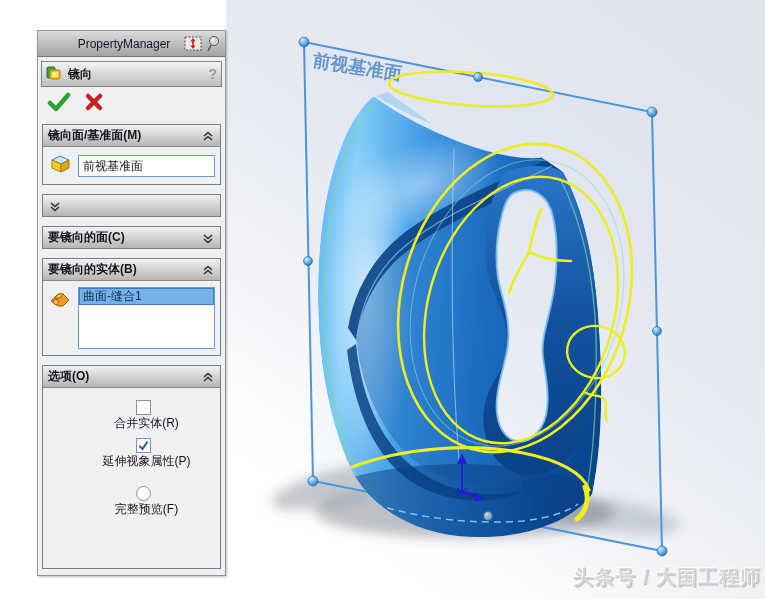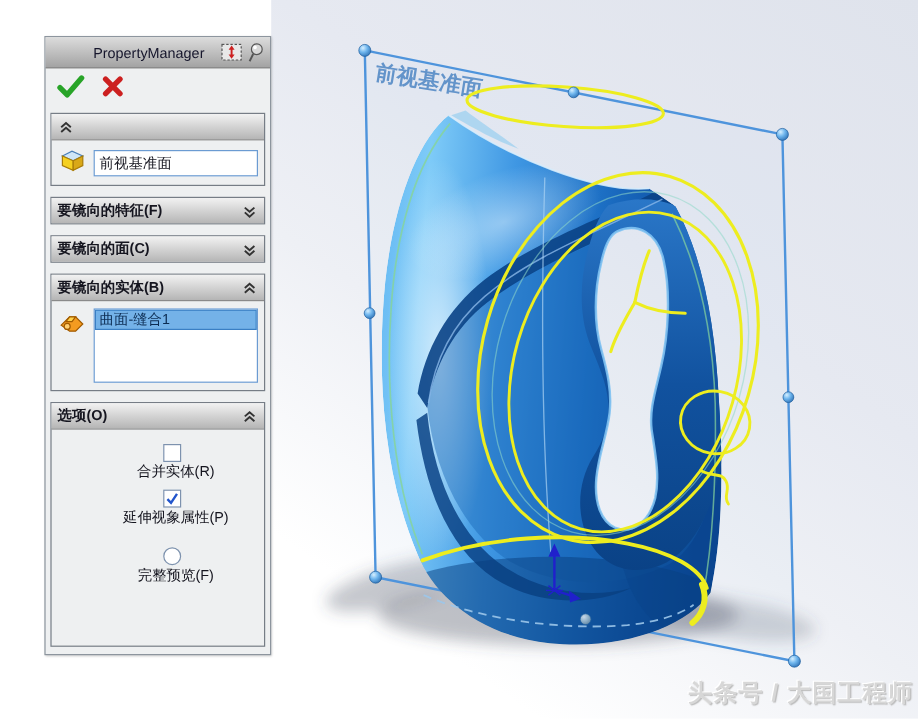--- a/index.html
+++ b/index.html
@@ -198,55 +198,66 @@
       <span>
         <svg width="16" height="18">
             <circle cx="9" cy="6" r="4.5" fill="#d8d8d8" stroke="#555"></circle>
             <circle cx="7.5" cy="4.5" r="1.5" fill="#fff"></circle>
             <line x1="6" y1="10" x2="3" y2="16" stroke="#555" stroke-width="1.6"></line>
           </svg>
       </span>
     </span>
   </div>
 
+  <div class="feature-header">
+    <span>
+      <svg width="18" height="16">
+          <rect x="1" y="2" width="8" height="11" rx="1.5" fill="#3fa53f" stroke="#1e6e1e"></rect>
+          <rect x="4" y="5" width="10" height="9" rx="1.5" fill="#f5c31d" stroke="#a97c08"></rect>
+          <rect x="6" y="7" width="6" height="5" fill="#fde68a"></rect>
+        </svg>
+    </span>
+    <span class="f-label">镜向</span>
+    <span class="help-q">?</span>
+  </div>
 
   <div class="confirm">
     <span>
       <svg width="24" height="20">
           <path d="M3,11 L9,17 L21,3" fill="none" stroke="#28a428" stroke-width="4.5" stroke-linecap="round" stroke-linejoin="round"></path>
         </svg>
     </span>
     <span>
       <svg width="20" height="20">
           <path d="M4,4 L16,16 M16,4 L4,16" stroke="#cc2020" stroke-width="4.5" stroke-linecap="round"></path>
         </svg>
     </span>
   </div>
 
   <div class="group">
     <div class="g-head">
+      <span class="g-label">镜向面/基准面(M)</span>
       <svg width="14" height="12">
           <path d="M3,6 L7,2.5 L11,6 M3,10 L7,6.5 L11,10" fill="none" stroke="#333" stroke-width="1.6"></path>
         </svg>
     </div>
     <div class="g-body row">
       <span>
         <svg width="24" height="22">
             <polygon points="4,7 12,3 21,7 13,11" fill="#cfe6f8" stroke="#4a7fb8"></polygon>
             <polygon points="4,7 13,11 13,19 4,15" fill="#f5d020" stroke="#a97c08"></polygon>
             <polygon points="13,11 21,7 21,15 13,19" fill="#d9a818" stroke="#a97c08"></polygon>
           </svg>
       </span>
       <div class="field">前视基准面</div>
     </div>
   </div>
 
   <div class="group">
     <div class="g-head" style="border-bottom:none">
-      <span class="g-label">要镜向的特征(F)</span>
       <svg width="14" height="12">
           <path d="M3,3 L7,6.5 L11,3 M3,7 L7,10.5 L11,7" fill="none" stroke="#333" stroke-width="1.6"></path>
         </svg>
     </div>
   </div>
 
   <div class="group">
     <div class="g-head" style="border-bottom:none">
       <span class="g-label">要镜向的面(C)</span>
       <svg width="14" height="12">

